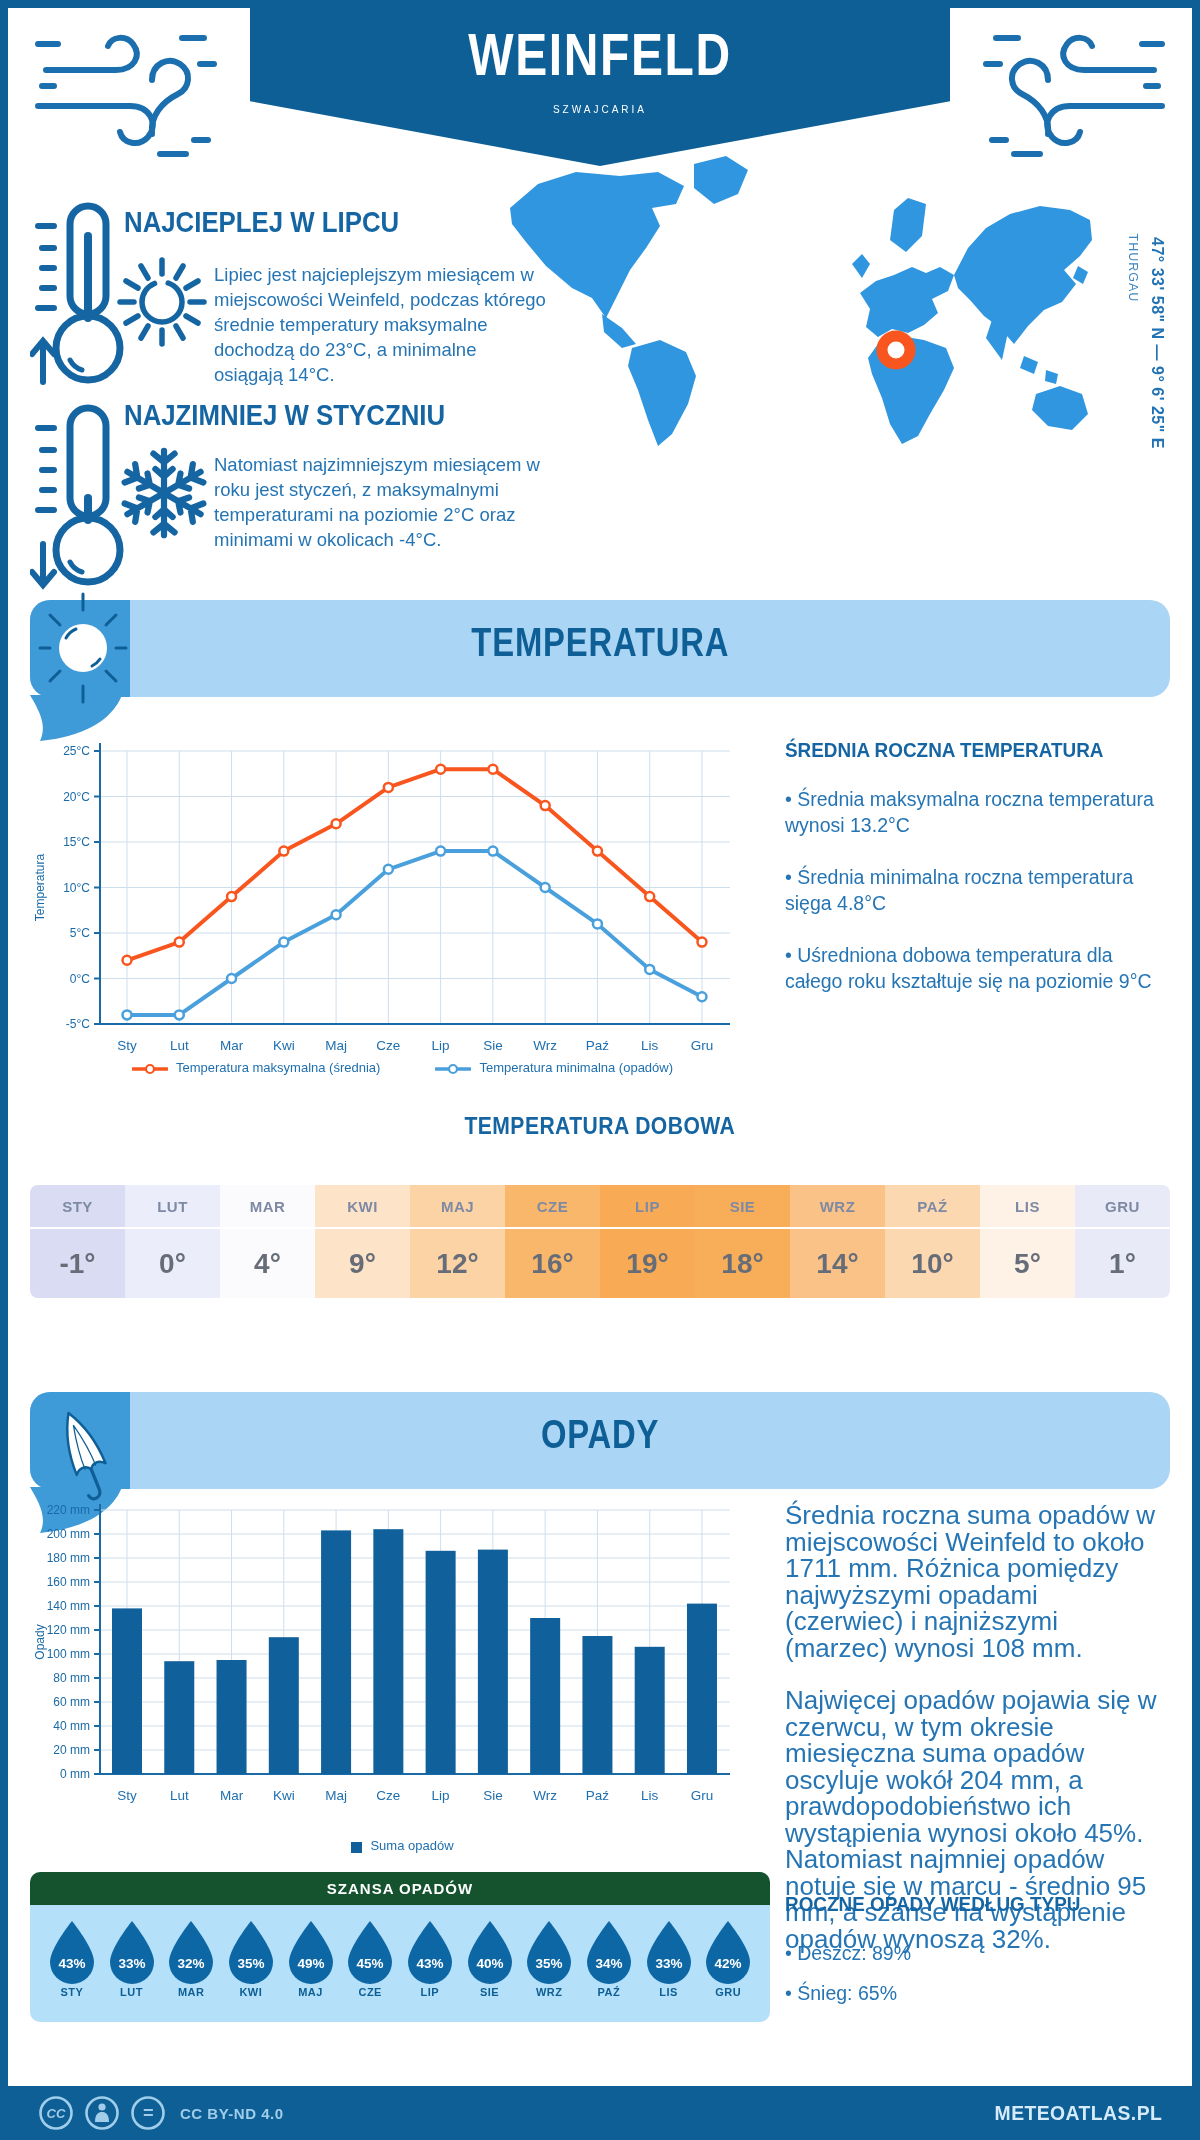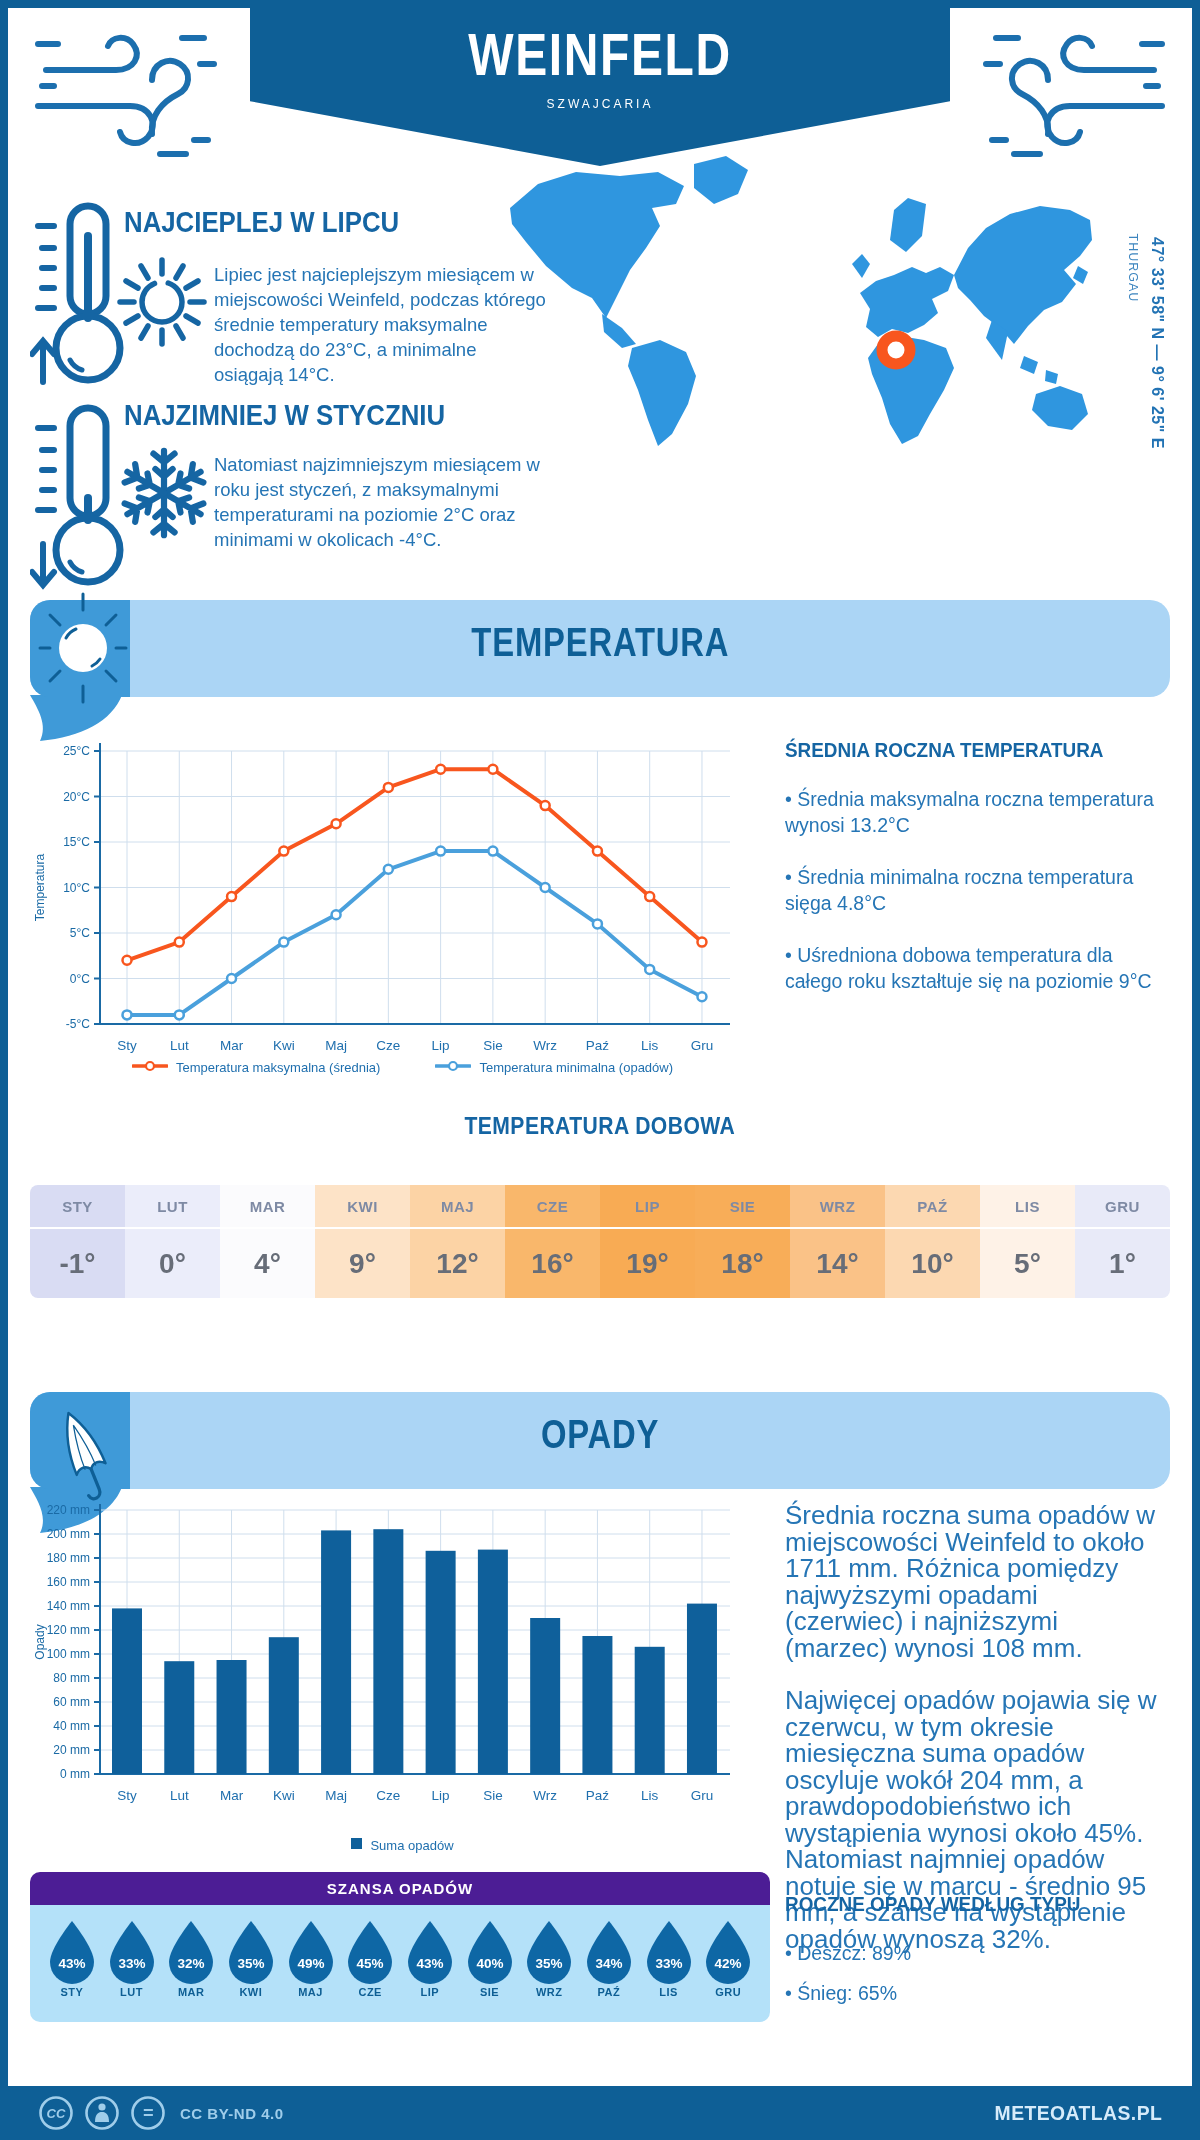--- a/index.html
+++ b/index.html
@@ -7,21 +7,21 @@
         font-family:"Liberation Sans", sans-serif;}
   .edge{position:absolute;background:#0e5f96;}
   .edge.top{left:0;top:0;width:1200px;height:8px;}
   .edge.left{left:0;top:0;width:8px;height:2140px;}
   .edge.right{left:1192px;top:0;width:8px;height:2140px;}
 
   
   .banner{position:absolute;left:250px;top:0;width:700px;height:166px;background:#0e5f96;
           clip-path:polygon(0 0,100% 0,100% 61%,50% 100%,0 61%);text-align:center;color:#fff;}
   .banner h1{margin:20px 0 0;font-size:60px;letter-spacing:2px;transform:scaleX(.8);transform-origin:center;}
-  .banner .sub{margin-top:8px;font-size:12px;letter-spacing:3px;}
+  .banner .sub{margin-top:15px;font-size:10px;letter-spacing:3px;}
 
   .windsvg{position:absolute;top:22px;}
   .windsvg.l{left:32px;} .windsvg.r{left:978px;transform:scaleX(-1);}
 
   .fact-head{position:absolute;left:124px;font-size:30px;font-weight:bold;color:#1565a3;
              transform:scaleX(.86);transform-origin:left;white-space:nowrap;}
   .fact-text{position:absolute;left:214px;width:334px;font-size:18.5px;line-height:25px;color:#2575b5;}
 
   .coord-rot{position:absolute;white-space:nowrap;color:#2273b4;transform:translate(-50%,-50%) rotate(90deg);}
   .coord-main{font-weight:bold;font-size:16px;letter-spacing:.5px;}
@@ -36,39 +36,39 @@
   .fold{position:absolute;left:30px;}
 
   svg text{font-family:"Liberation Sans", sans-serif;}
   .grid{stroke:#cfdeed;stroke-width:1;}
   .axis{stroke:#1a6aa5;stroke-width:2;}
   .tick{font-size:12px;fill:#1a6aa5;}
   .cat{font-size:13.5px;fill:#1f6fae;}
 
   .legend-row{position:absolute;left:30px;width:745px;display:flex;justify-content:center;gap:55px;
               align-items:center;font-size:13px;color:#1f6fae;}
-  .leg-item{display:flex;align-items:flex-start;gap:8px;}
+  .leg-item{display:flex;align-items:flex-end;gap:8px;}
 
   .side-col{position:absolute;left:785px;width:375px;color:#2575b5;}
   .side-col h4{margin:0 0 24px;font-size:21px;font-weight:bold;color:#1565a3;transform:scaleX(.9);transform-origin:left;white-space:nowrap;}
   .side-col .b{font-size:19.5px;line-height:26px;margin-bottom:26px;}
   .side-col p{font-size:26px;line-height:26.5px;margin:0 0 26px;}
 
   .center-head{position:absolute;left:0;width:1200px;text-align:center;font-size:24px;font-weight:bold;color:#1565a3;}
   .center-head span{display:inline-block;transform:scaleX(.88);letter-spacing:.5px;}
 
   .month-table{position:absolute;left:30px;top:1185px;width:1140px;height:113px;display:flex;
                border-radius:8px;overflow:hidden;}
   .mt-col{flex:1;display:flex;flex-direction:column;}
   .mt-head{height:42px;display:flex;align-items:center;justify-content:center;font-size:15px;font-weight:bold;
            color:#7e8aa4;letter-spacing:.5px;border-bottom:2px solid #fff;}
   .mt-val{flex:1;display:flex;align-items:center;justify-content:center;font-size:28px;font-weight:bold;color:#676d78;}
 
   .chance-panel{position:absolute;left:30px;top:1872px;width:740px;height:150px;border-radius:10px;overflow:hidden;}
-  .chance-head{height:33px;background:#4c1d95;color:#fff;display:flex;align-items:center;justify-content:center;
+  .chance-head{height:33px;background:#14532d;color:#fff;display:flex;align-items:center;justify-content:center;
                font-size:15px;font-weight:bold;letter-spacing:1px;}
   .chance-body{height:117px;background:#b4e1f9;display:flex;padding:0 12px;}
   .drop-col{flex:1;display:flex;flex-direction:column;align-items:center;padding-top:15px;}
   .drop-col .mon{margin-top:2px;font-size:11px;font-weight:bold;color:#0d5e94;letter-spacing:.5px;}
 
   .footer{position:absolute;left:0;top:2086px;width:1200px;height:54px;background:#0e5f96;
           display:flex;align-items:center;}
   .footer .lic{margin-left:14px;font-size:15px;font-weight:bold;color:#9fcdea;letter-spacing:.5px;}
   .footer .site{margin-left:auto;margin-right:38px;font-size:21px;font-weight:bold;color:#d6ebfa;
                 letter-spacing:.5px;transform:scaleX(.92);transform-origin:right;}

